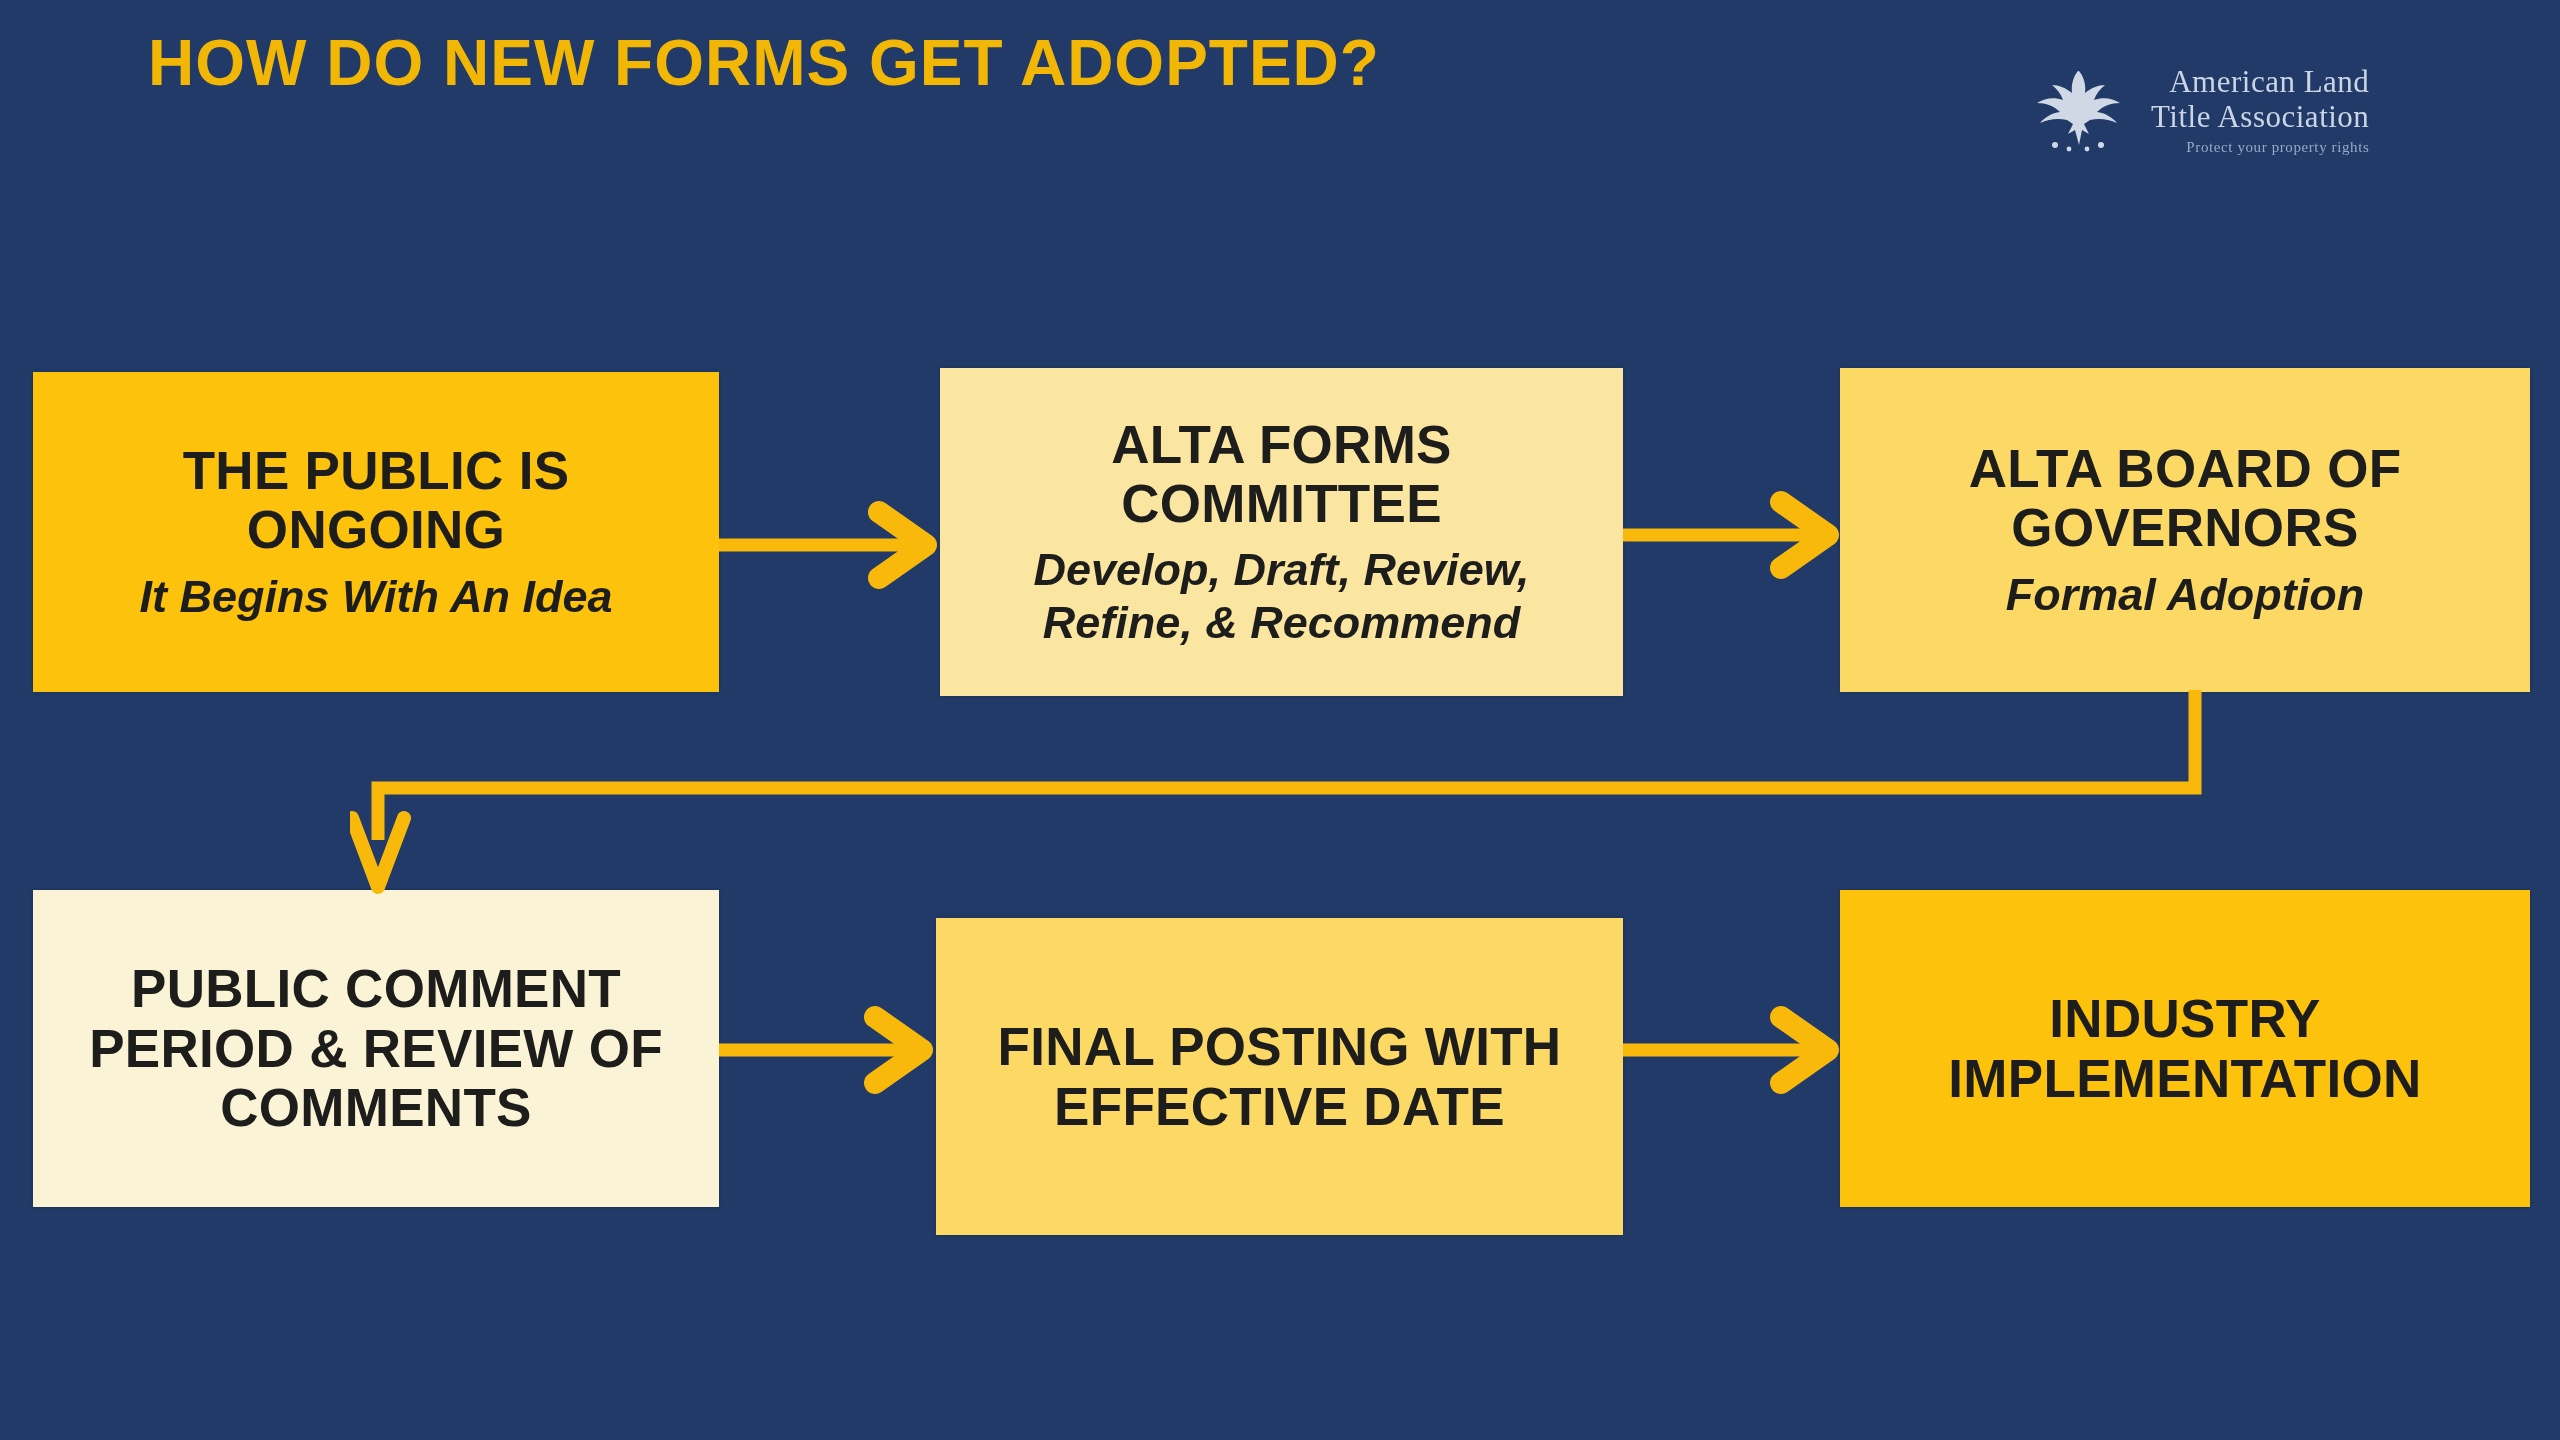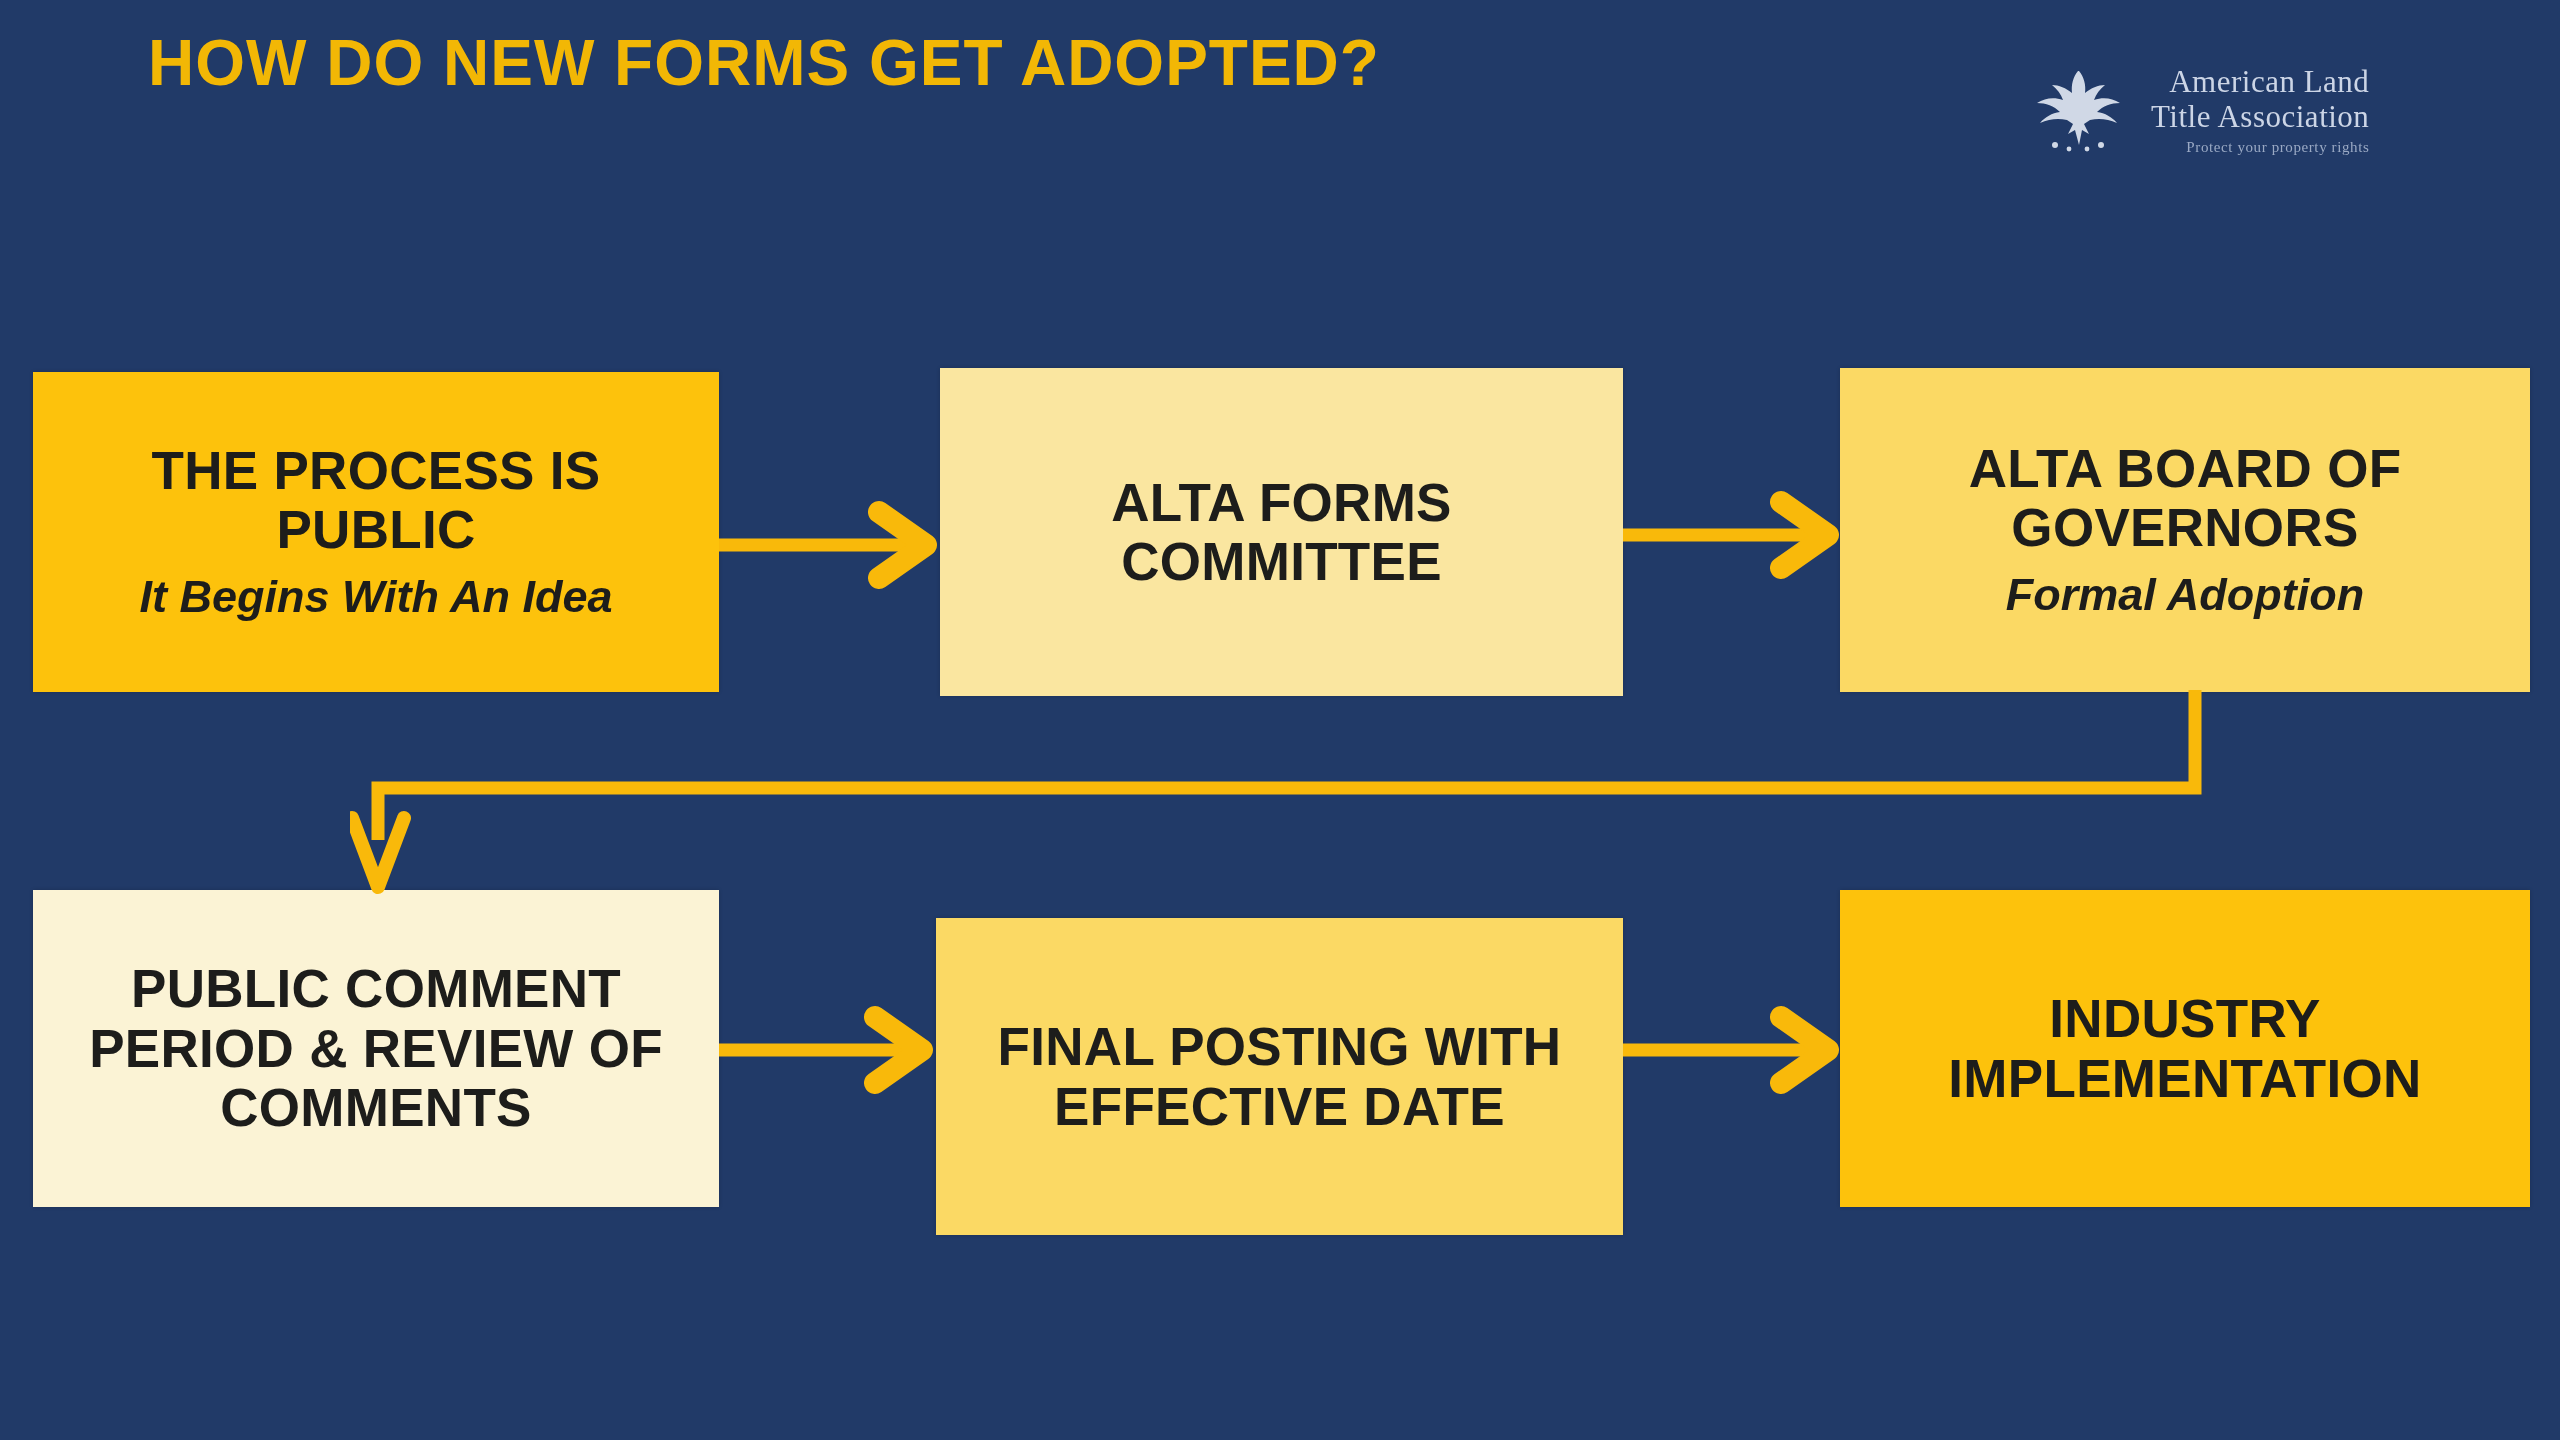--- a/index.html
+++ b/index.html
@@ -131,26 +131,27 @@
       </svg>
     </div>
     <div id="logo-text">
       <div class="logo-line">American Land</div>
       <div class="logo-line">Title Association</div>
       <div class="logo-tag">Protect your property rights</div>
     </div>
   </div>
 
   <div class="box" id="box-1" style="background: rgb(253, 194, 12);">
-    <div class="heading">THE PROCESS IS PUBLIC</div>
+    <div class="heading">THE PUBLIC IS ONGOING</div>
     <div class="sub">It Begins With An Idea</div>
   </div>
 
   <div class="box" id="box-2" style="background: rgb(250, 230, 160);">
     <div class="heading">ALTA FORMS COMMITTEE</div>
+    <div class="sub">Develop, Draft, Review, Refine, &amp; Recommend</div>
   </div>
 
   <div class="box" id="box-4" style="background: rgb(251, 243, 213);">
     <div class="heading">PUBLIC COMMENT PERIOD &amp; REVIEW OF COMMENTS</div>
   </div>
 
   <div class="box" id="box-3" style="background: rgb(251, 217, 100);">
     <div class="heading">ALTA BOARD OF GOVERNORS</div>
     <div class="sub">Formal Adoption</div>
   </div>

